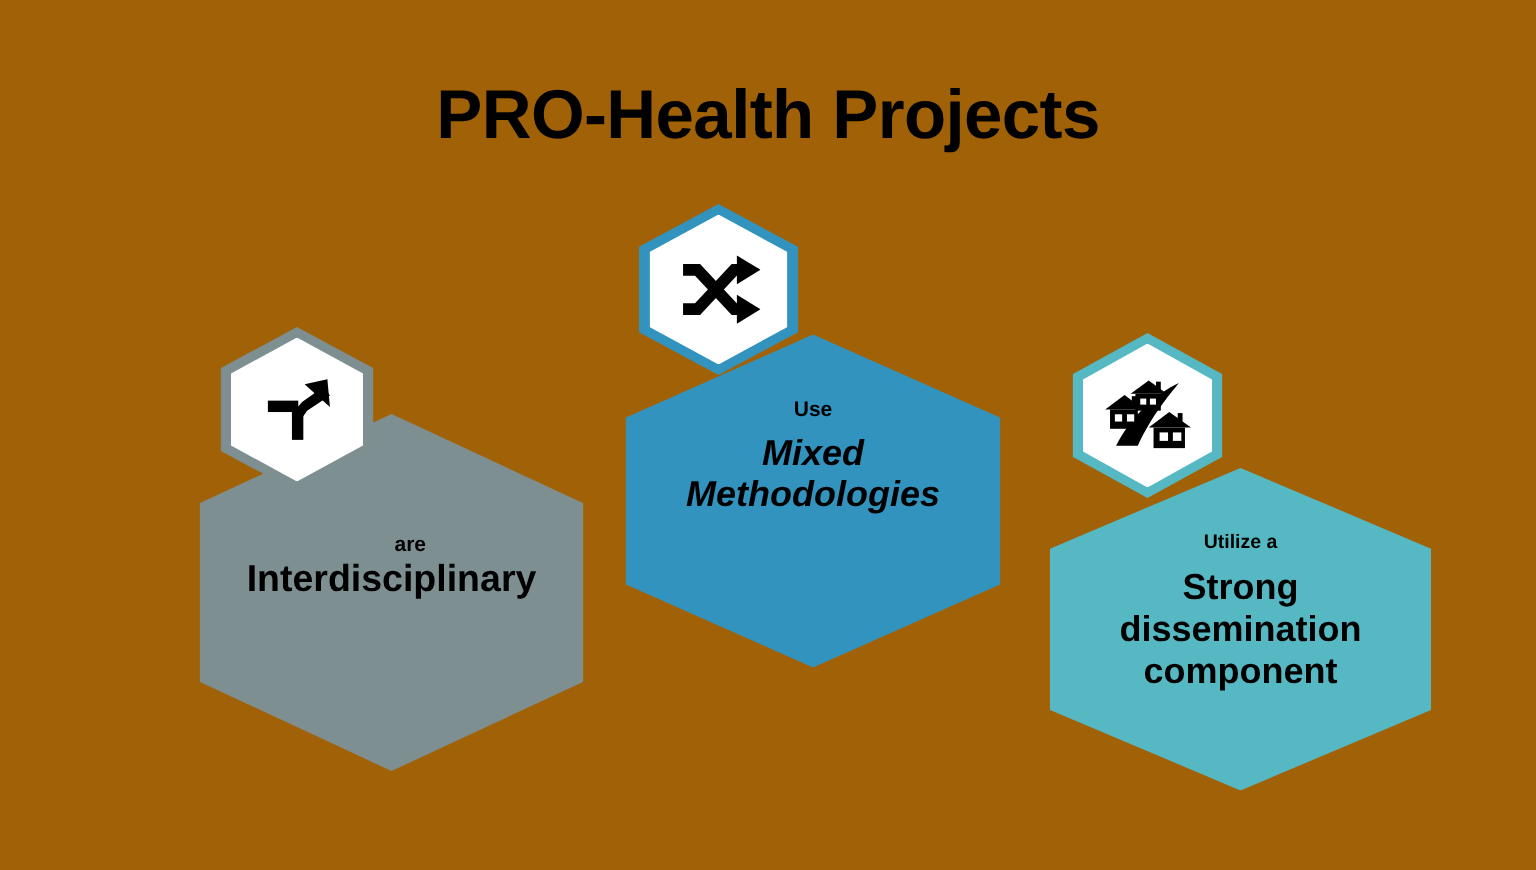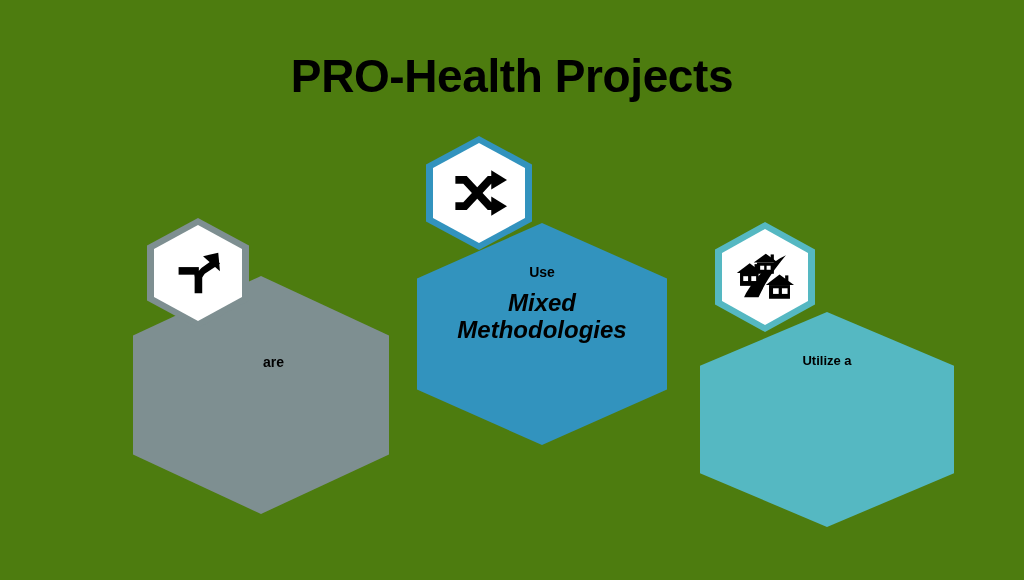--- a/index.html
+++ b/index.html
@@ -120,21 +120,21 @@
   #group-dissemination .hex-big { top: 90px; width: 254px; height: 215px; }
   #group-dissemination .hex-badge { left: 15px; top: 0px; width: 100px; height: 110px; }
   #group-dissemination .hex-badge-inner { left: 7px; top: 7px; width: 86px; height: 96px; }
   #group-dissemination .hex-label { top: 118px; }
   #group-dissemination .eyebrow { font-size: 13px; margin-bottom: 9px; margin-top: 13px; }
   #group-dissemination .headline { font-size: 24px; }
 </style>
 </head>
 <body>
 
-<div id="slide" style="background: #4d7c0f;">
+<div id="slide" style="background: #a16207;">
 
   <div id="slide-title" style="color: rgb(0, 0, 0);">PRO-Health Projects</div>
 
   <div class="hex-group" id="group-interdisciplinary">
 
     <div class="hex-big" style="background: rgb(126, 143, 145);"></div>
 
     <div class="hex-badge" style="background: rgb(126, 143, 145);">
       <div class="hex-badge-inner">
         <span class="badge-icon">
@@ -151,20 +151,21 @@
 
               <polygon points="56,8 58,30 38,12"></polygon>
             </g>
           </svg>
         </span>
       </div>
     </div>
 
     <div class="hex-label">
       <span class="eyebrow">are</span>
+      <span class="headline">Interdisciplinary</span>
     </div>
   </div>
 
   <div class="hex-group" id="group-mixed-methodologies">
 
     <div class="hex-big" style="background: rgb(50, 147, 190);"></div>
 
     <div class="hex-badge" style="background: rgb(50, 147, 190);">
       <div class="hex-badge-inner">
         <span class="badge-icon">
@@ -220,16 +221,17 @@
               <rect x="46" y="45" width="7" height="7"></rect>
               <rect x="57" y="45" width="7" height="7"></rect>
             </g>
           </svg>
         </span>
       </div>
     </div>
 
     <div class="hex-label">
       <span class="eyebrow">Utilize a</span>
+      <span class="headline">Strong<br>dissemination<br>component</span>
     </div>
   </div>
 
 </div>
 
 </body></html>

